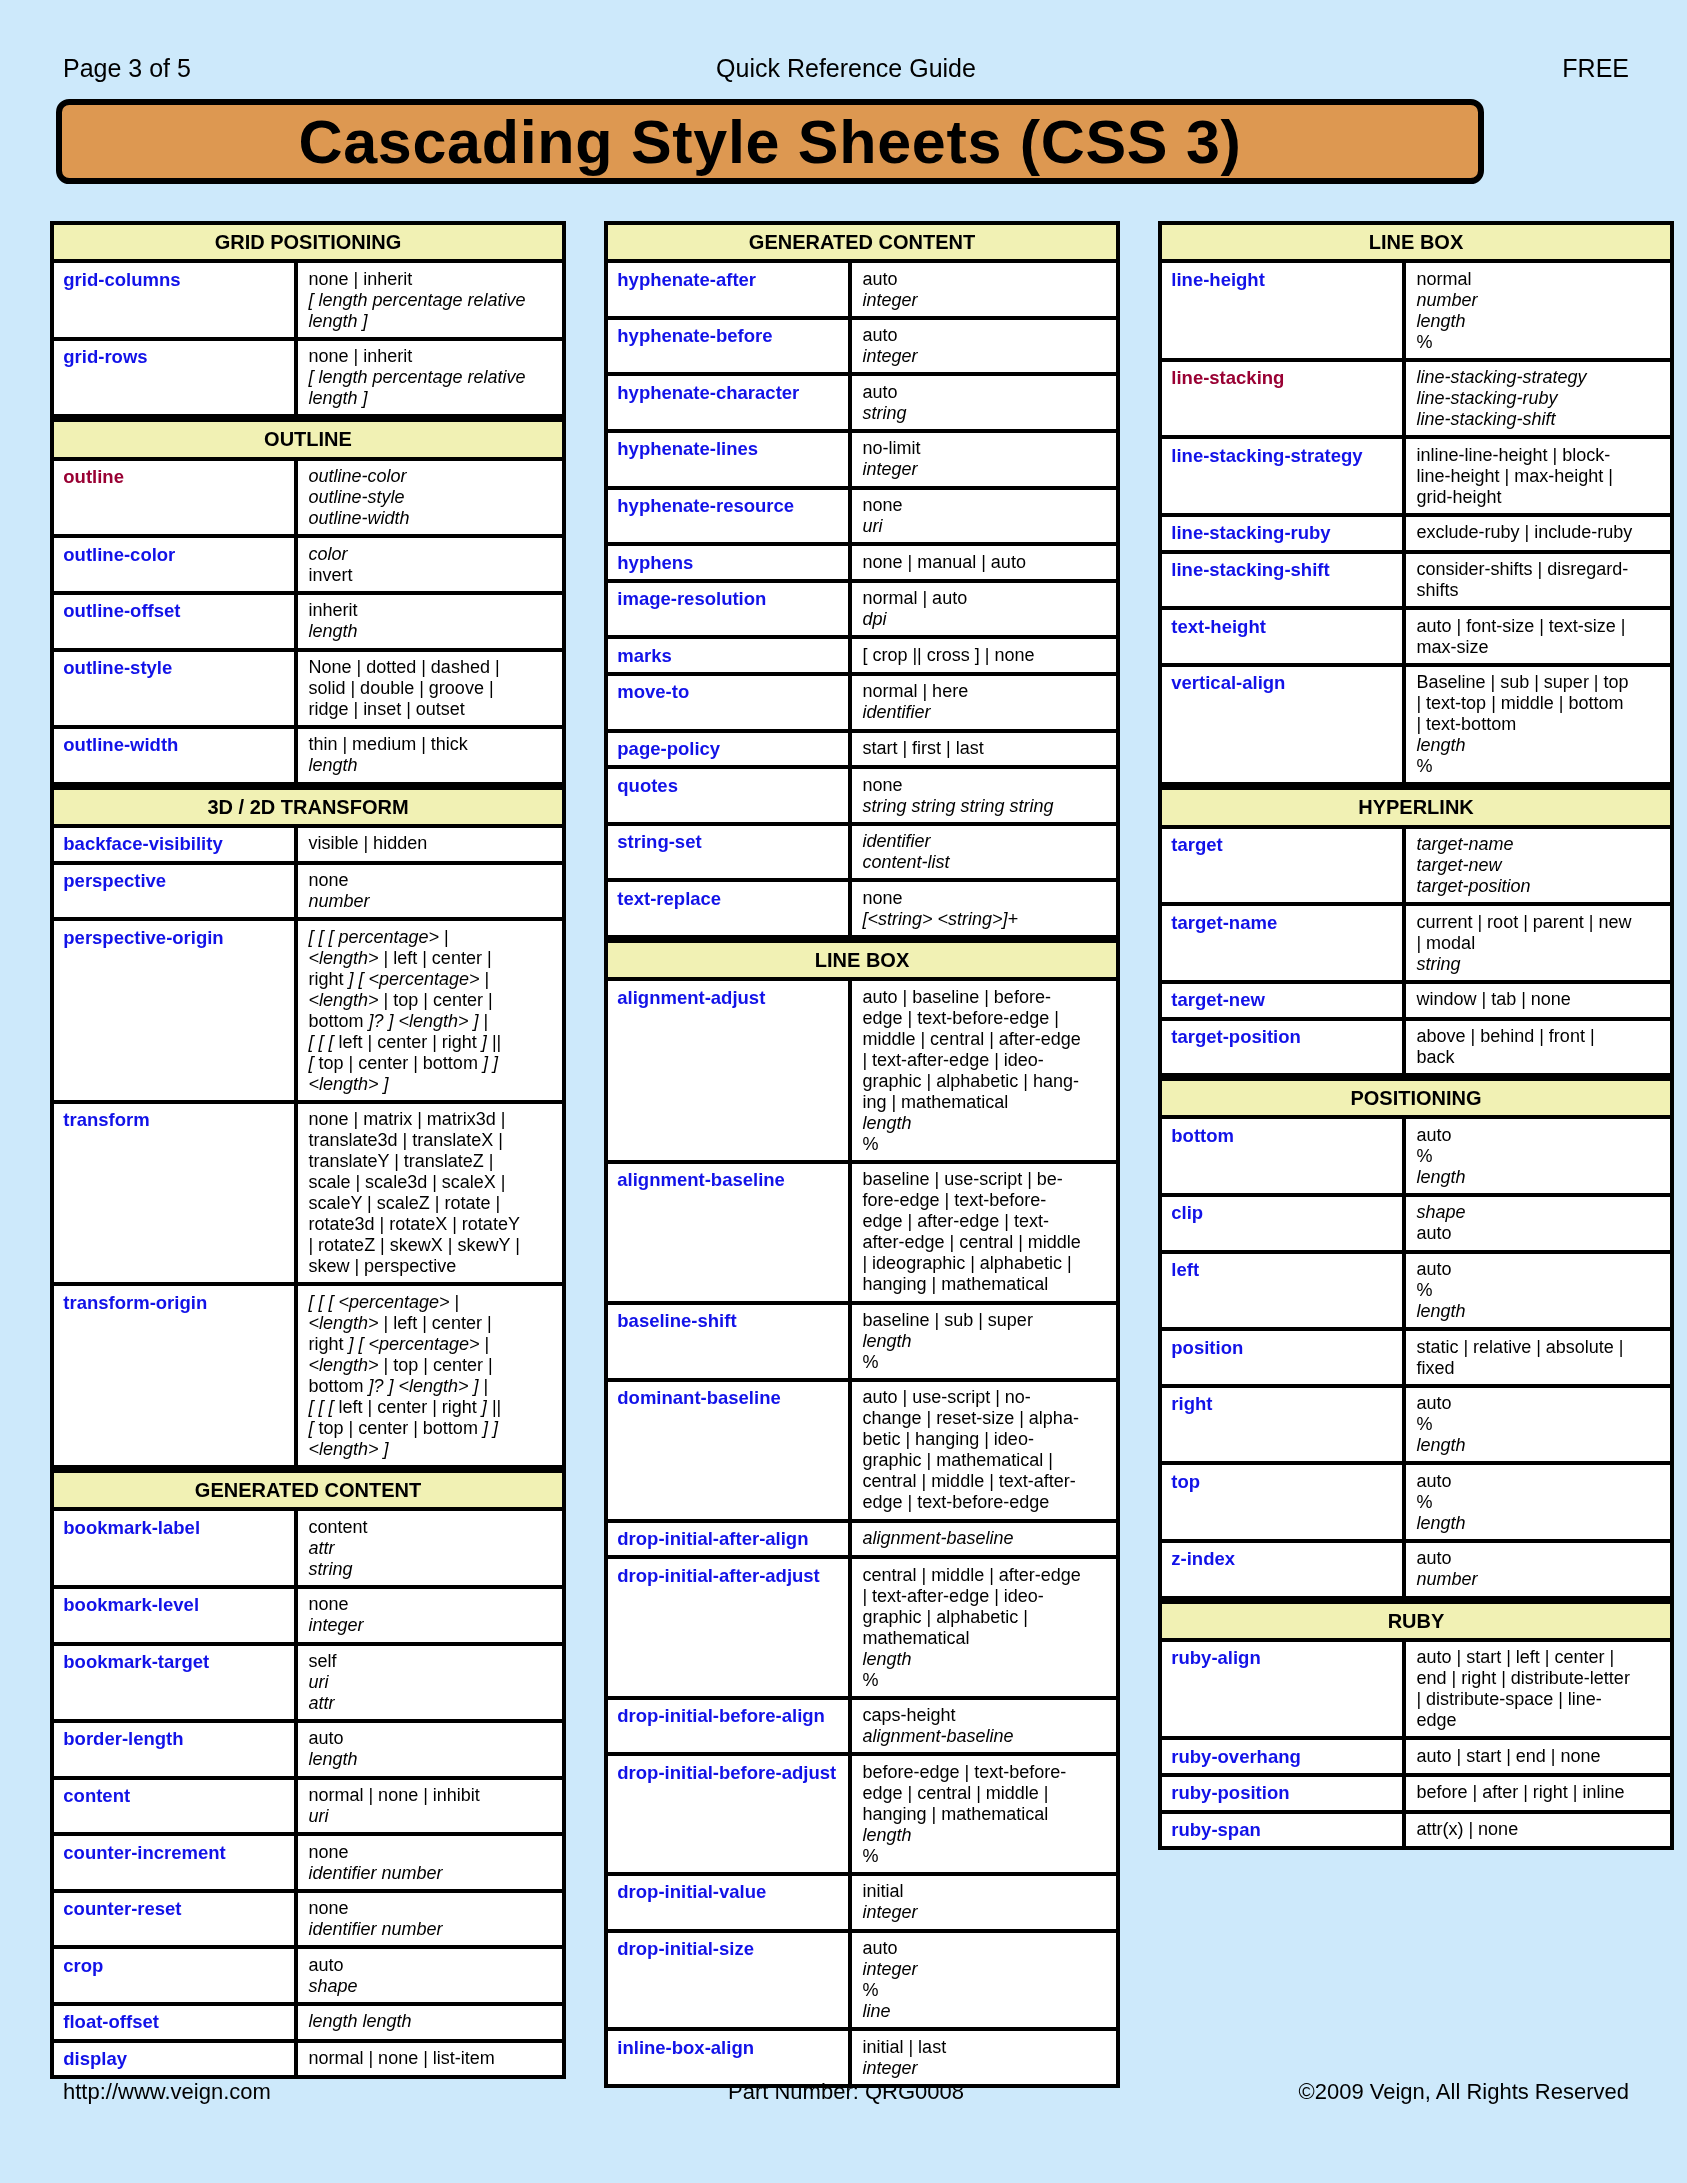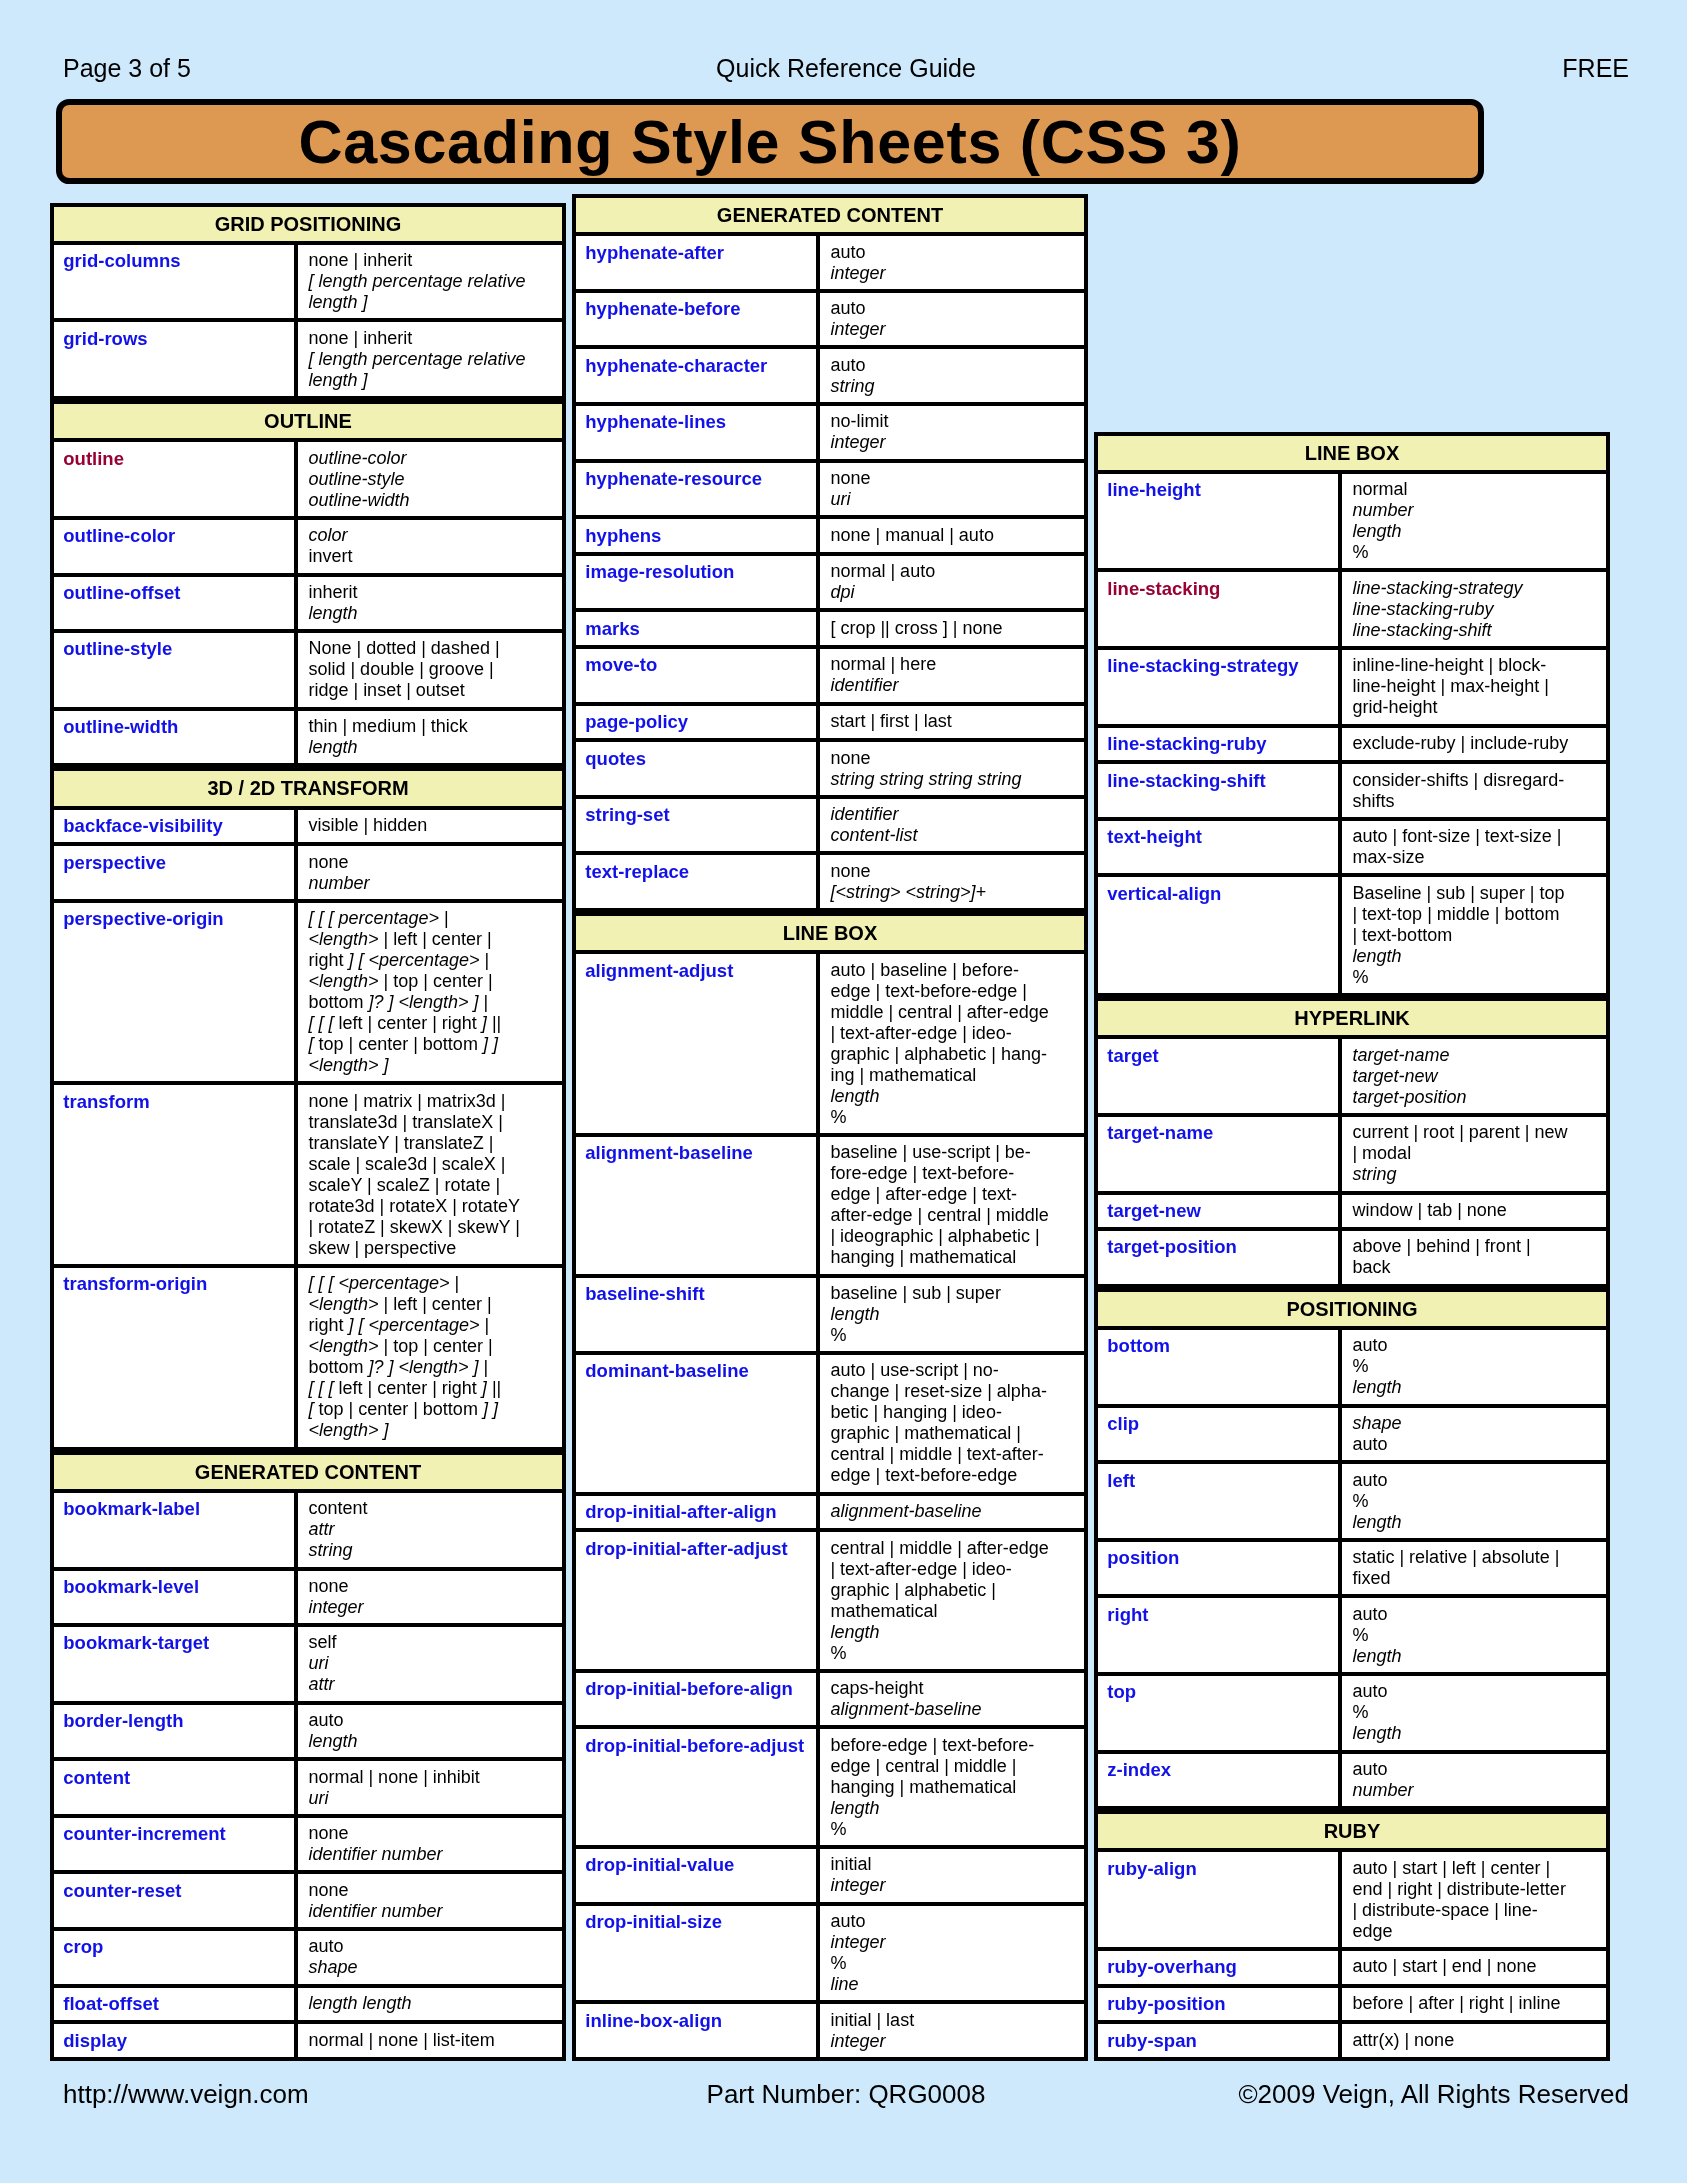--- a/index.html
+++ b/index.html
@@ -20,22 +20,22 @@
   .page-header .h-left{flex:1; text-align:left;}
   .page-header .h-center{flex:1.4; text-align:center;}
   .page-header .h-right{flex:1; text-align:right;}
   .title-banner{
     position:absolute; left:56px; top:99px; width:1428px; height:85px;
     background:var(--banner); border:6.6px solid #000; border-radius:13.2px;
     display:flex; align-items:center; justify-content:center;
     font-size:61px; font-weight:bold; color:#000; letter-spacing:0.7px;
   }
   .columns{
-    position:absolute; left:50px; top:194px; width:1591px;
-    display:flex; gap:6px; align-items:flex-end;
+    position:absolute; left:50px; top:221px; width:1591px;
+    display:flex; gap:38px; align-items:flex-start;
   }
   .column{
     width:516px; flex:0 0 516px;
     border:4.6px solid var(--line); background:var(--cell);
   }
   .band{
     background:var(--band); text-align:center; font-weight:bold;
     font-size:20px; padding:6px 2.6px 5.3px 2.6px; border-bottom:4px solid var(--line);
     color:#000;
   }
@@ -46,21 +46,21 @@
     flex:0 0 48%; border-right:4px solid var(--line);
     padding:5.3px 5.3px 5.3px 9.3px; font-weight:bold; font-size:18.5px;
   }
   .prop .blue{color:var(--prop);}
   .prop .red{color:var(--short);}
   .vals{flex:1; padding:5.3px 4px 5.3px 10.6px; font-size:18px; color:#000;}
   .vals .line{line-height:21px;}
   .it{font-style:italic;}
   .page-footer{
     position:absolute; left:63px; right:58px; top:2079px;
-    display:flex; align-items:baseline; font-size:26px; color:#000;
+    display:flex; align-items:baseline; font-size:22px; color:#000;
   }
   .page-footer .f-left{flex:1; text-align:left;}
   .page-footer .f-center{flex:1.4; text-align:center;}
   .page-footer .f-right{flex:1; text-align:right;}
 </style>
 </head>
 <body>
 
 <div class="page-header">
   <span class="h-left">Page 3 of 5</span>

